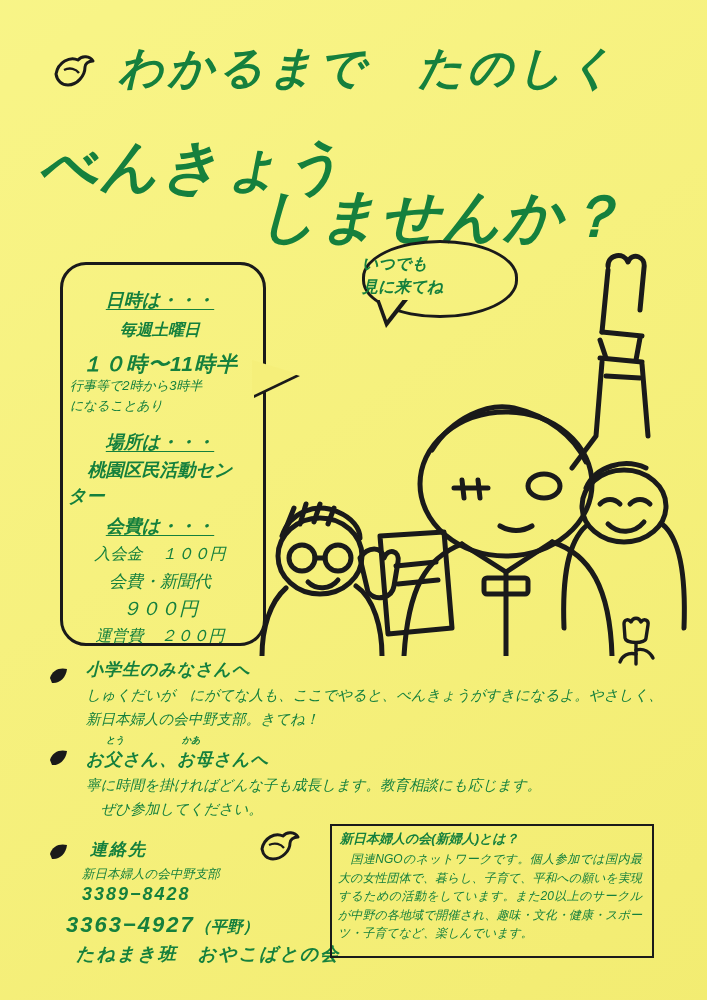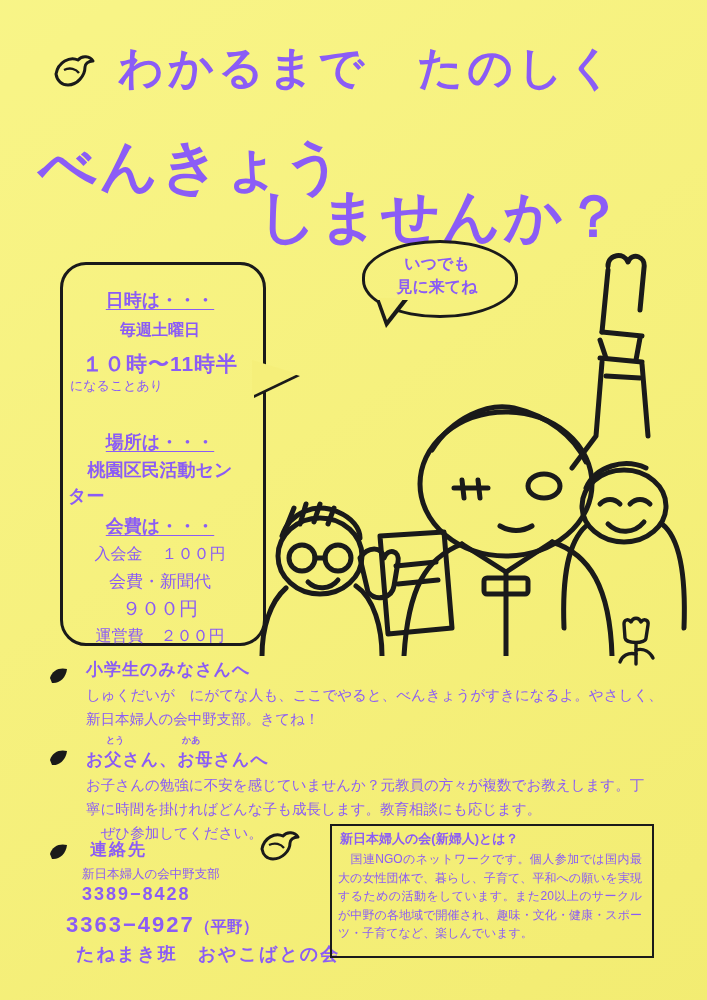--- a/index.html
+++ b/index.html
@@ -19,21 +19,22 @@
   }
   
   #poster:before {
     content: "";
     position: absolute;
     inset: 0;
     background: linear-gradient(145deg, rgba(255,255,160,0.35), rgba(235,228,90,0.25));
     pointer-events: none;
   }
   .ink {
-    color: #8b5cf6;
+    color: #15803d;
+    font-style: italic;
   }
 
   
   .headline {
     position: absolute;
     left: 0; top: 0;
     width: 707px;
     height: 250px;
   }
   .hl-line1 {
@@ -128,21 +129,20 @@
     left: 362px; top: 240px;
     width: 150px;
     height: 72px;
     border: 3px solid #1a1a1a;
     border-radius: 50% / 48%;
   }
   .mini-bubble-txt {
     position: absolute;
     left: 362px; top: 252px;
     width: 150px;
-    text-align: center;
     font-size: 16px;
     font-weight: bold;
     line-height: 1.45;
   }
   .mini-tail {
     position: absolute;
     left: 376px; top: 300px;
     width: 0; height: 0;
     border-left: 10px solid transparent;
     border-right: 22px solid transparent;
@@ -359,20 +359,21 @@
       <span>９００円</span>
     </div>
     <div class="bl-row ink" style="top:364px; font-size:16px;">
       <span>運営費</span>
       <span style="display:inline-block;width:8px;"></span>
       <span>２００円</span>
     </div>
   </div>
 
   <div class="bl-note ink" style="top:376px;">
+    <div>行事等で2時から3時半</div>
     <div>になることあり</div>
   </div>
 
   <svg class="tulip" viewBox="0 0 56 56">
     <g fill="none" stroke="#1a1a1a" stroke-width="3.4" stroke-linecap="round" stroke-linejoin="round">
       <path d="M12 12 C12 8, 16 6, 19 10 C21 5, 27 5, 29 10 C32 6, 37 8, 36 13 L34 26 C34 32, 14 32, 13 26 Z"></path>
       <path d="M24 32 L24 52"></path>
       <path d="M24 42 C16 40, 10 44, 8 50"></path>
       <path d="M24 38 C32 36, 38 40, 41 46"></path>
     </g>
@@ -392,21 +393,20 @@
   <svg class="bullet" style="left:48px; top:748px;" viewBox="0 0 22 20">
     <path d="M2 12 C4 4, 12 1, 19 3 C18 12, 11 18, 4 17 Z" fill="#1a1a1a"></path>
   </svg>
   <div class="msg ink" style="left:86px; top:734px;">
     <div style="position:relative;height:14px;">
       <span class="ruby" style="position:absolute;left:20px;top:0;">とう</span>
       <span class="ruby" style="position:absolute;left:96px;top:0;">かあ</span>
     </div>
     <div class="msg-head">お父さん、お母さんへ</div>
     <div class="msg-body">
-      <div>お子さんの勉強に不安を感じていませんか？元教員の方々が複数でお教えします。丁</div>
       <div>寧に時間を掛ければどんな子も成長します。教育相談にも応じます。</div>
       <div>　ぜひ参加してください。</div>
     </div>
   </div>
 
   <svg class="bullet" style="left:48px; top:842px;" viewBox="0 0 22 20">
     <path d="M2 12 C4 4, 12 1, 19 3 C18 12, 11 18, 4 17 Z" fill="#1a1a1a"></path>
   </svg>
   <div class="contact-head ink">連絡先</div>
   <div class="contact-sub ink">新日本婦人の会中野支部</div>

